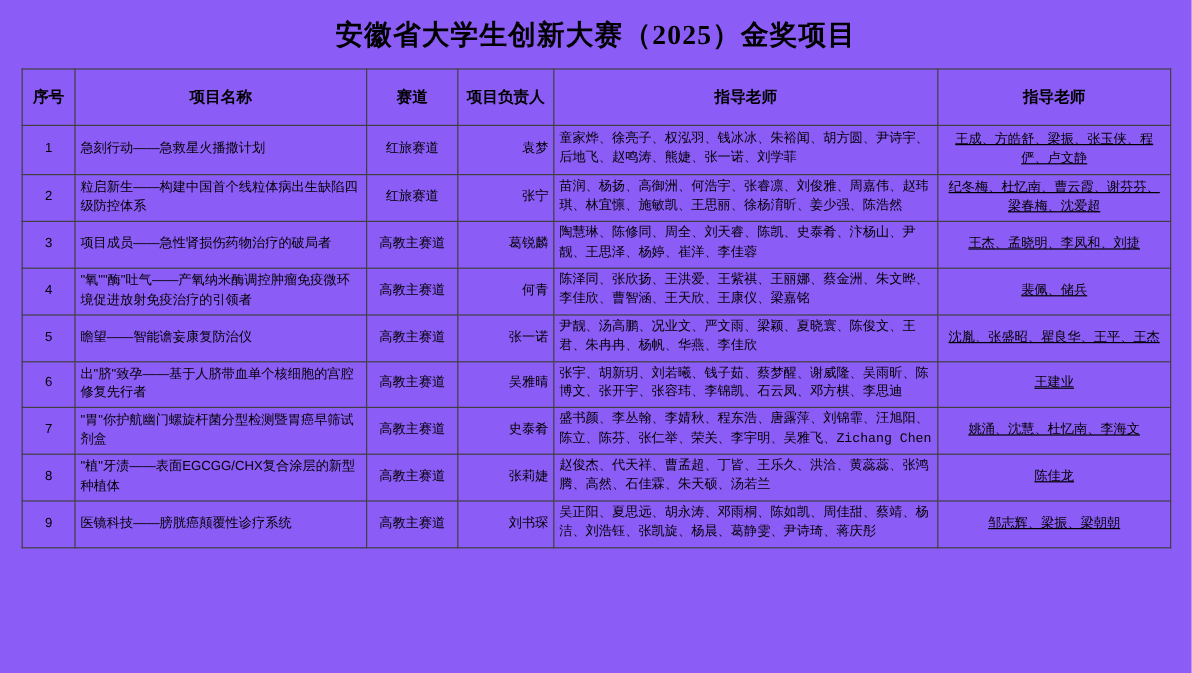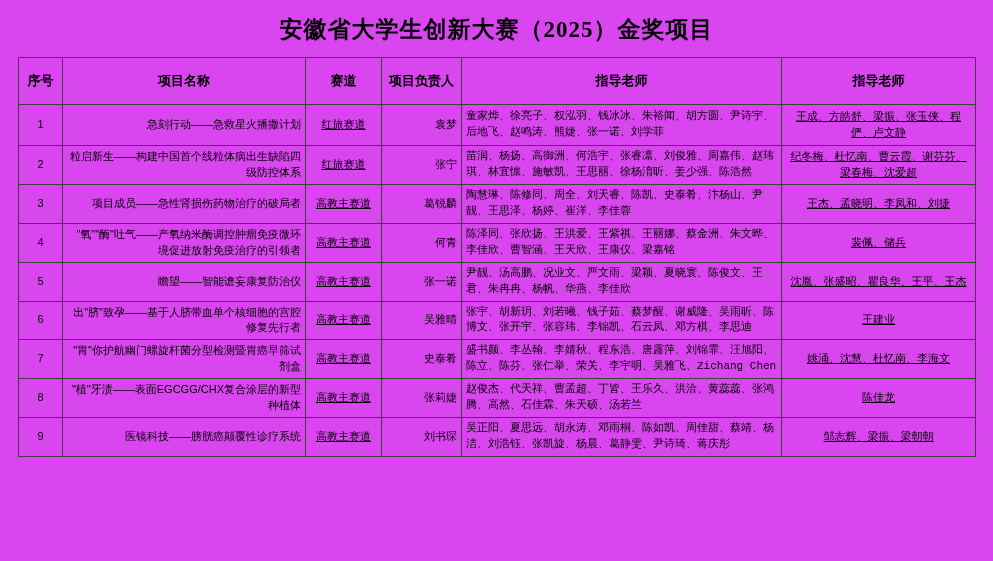--- a/index.html
+++ b/index.html
@@ -12,21 +12,21 @@
     height: 561px;
     font-family: "Liberation Sans", "DejaVu Sans", sans-serif;
     color: #000000;
     overflow: hidden;
   }
   .page {
     width: 993px;
     height: 561px;
     box-sizing: border-box;
     padding: 0 18px;
-    background: #d946ef;
+    background: #8b5cf6;
   }
   .doc-title {
     text-align: center;
     font-size: 23px;
     font-weight: bold;
     letter-spacing: 1px;
     padding: 14px 0 12px 0;
     font-family: "Liberation Serif", "DejaVu Serif", serif;
   }
   table.award-table {
@@ -50,22 +50,22 @@
     height: 40px;
   }
   .col-no     { width: 44px; }
   .col-name   { width: 243px; }
   .col-track  { width: 76px; }
   .col-leader { width: 80px; }
   .col-member { width: 320px; }
   .col-tutor  { width: 194px; }
 
   td.c-no     { text-align: center; font-size: 12px; }
-  td.c-name   { text-align: right; margin-left: 36px; }
-  td.c-track  { text-align: center; text-decoration: underline; }
+  td.c-name   { text-align: left; margin-left: 36px; }
+  td.c-track  { text-align: center; }
   td.c-leader { text-align: right; }
   td.c-member { text-align: left; padding-left: 6px; font-family: Liberation Mono, monospace; }
   td.c-tutor  { text-align: center; text-decoration: underline; }
   .row-pad-1 td { height: 34px; }
 </style>
 </head>
 <body>
 
 <div class="page">
   <div class="doc-title">安徽省大学生创新大赛（2025）金奖项目</div>

